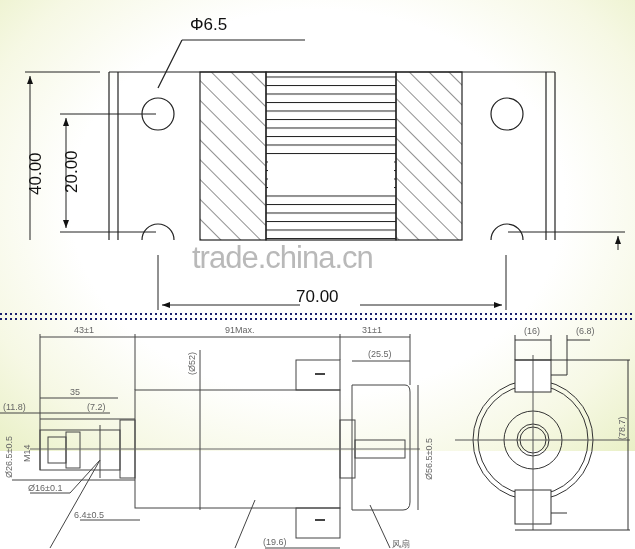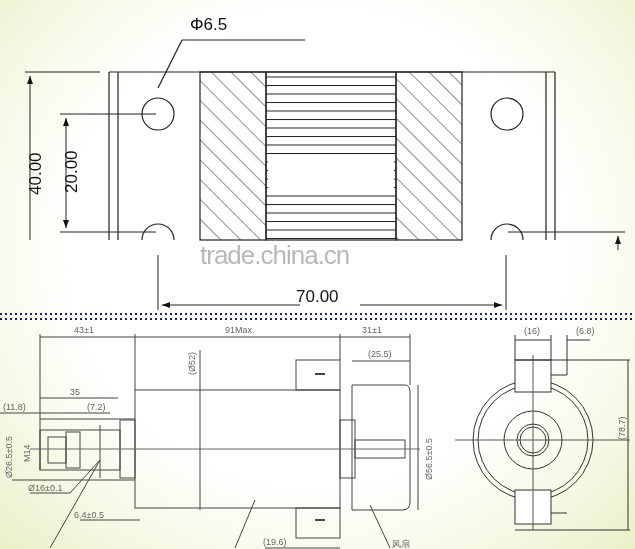--- a/index.html
+++ b/index.html
@@ -1,20 +1,20 @@
 <!DOCTYPE html>
 <html><head>
 <meta charset="utf-8">
 <style>
   html, body { margin:0; padding:0; }
   body { width:635px; height:549px; overflow:hidden; background:#fff; font-family:"Liberation Sans", sans-serif; }
-  .canvas { position:relative; width:635px; height:549px;
+  .canvas { position:relative; width:635px; height:451px;
     background: radial-gradient(ellipse at 50% 45%, #ffffff 55%, #f6f8e4 80%, #e9f0c6 100%); }
   svg { position:absolute; left:0; top:0; }
-  .watermark { position:absolute; left:200px; top:240px; font-size:26px; color:#b9b9b9; letter-spacing:-1px; font-family:"Liberation Sans", sans-serif; }
+  .watermark { position:absolute; left:192px; top:240px; font-size:31px; color:#b9b9b9; letter-spacing:-1px; font-family:"Liberation Sans", sans-serif; }
   .dim-big { font-family:"Liberation Sans", sans-serif; font-size:17px; fill:#111; }
   .dim-small { font-family:"Liberation Sans", sans-serif; font-size:9px; fill:#666; }
 </style>
 </head>
 <body>
 
 <div class="canvas">
 
   <svg width="635" height="549" viewBox="0 0 635 549">
     <defs>

